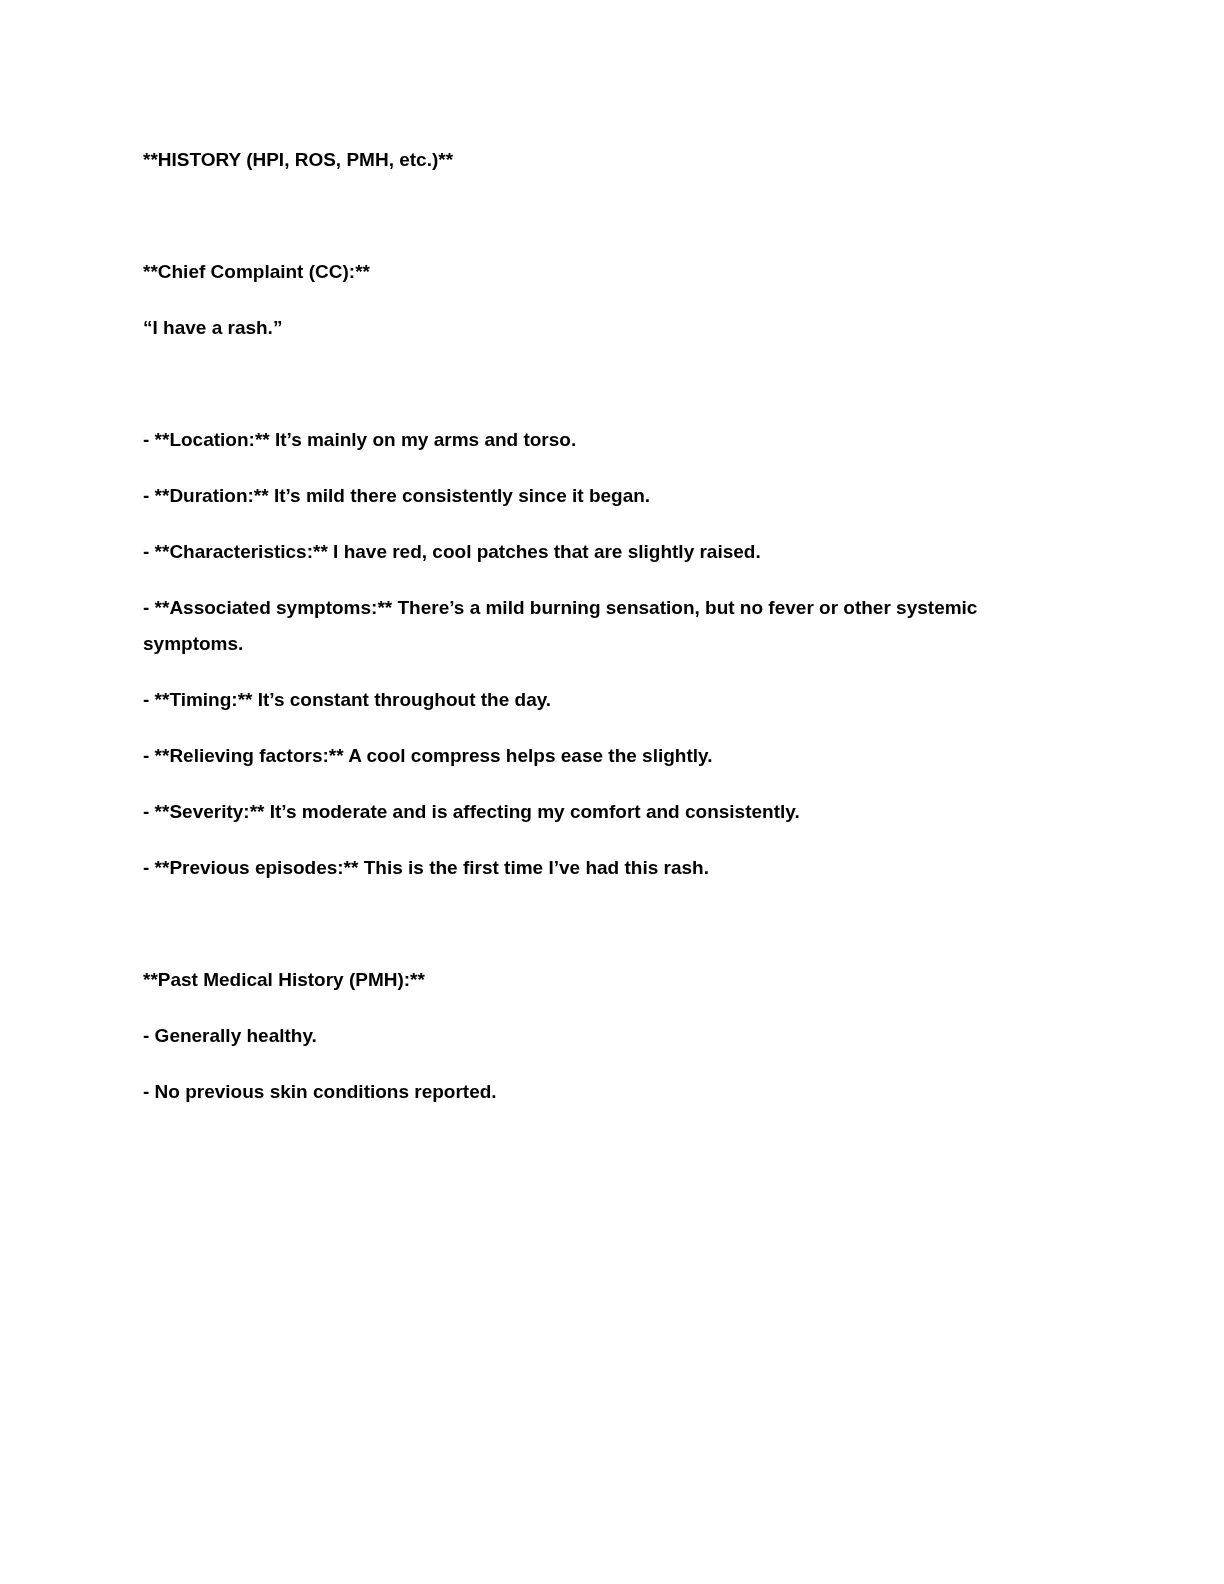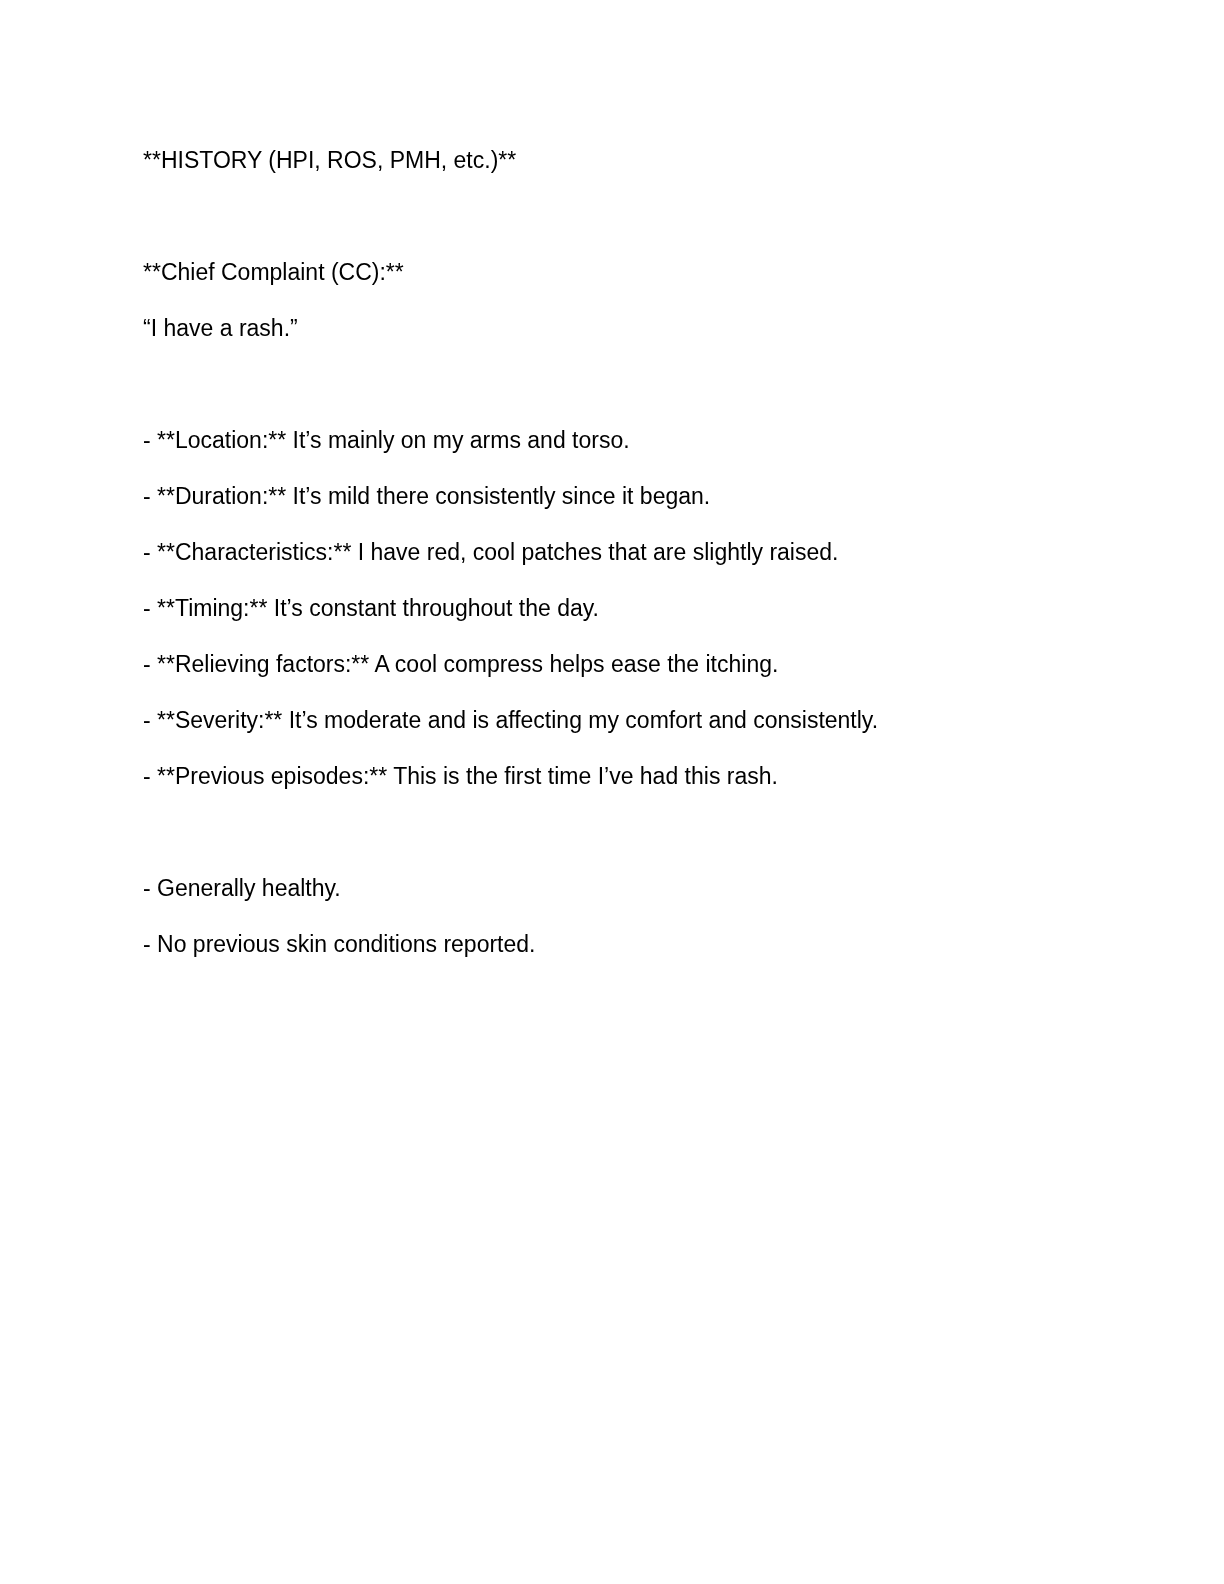--- a/index.html
+++ b/index.html
@@ -16,47 +16,49 @@
     font-family: "Liberation Sans", "DejaVu Sans", sans-serif;
     color: #000000;
   }
   .doc {
     box-sizing: border-box;
     padding: 142px 143px 0 143px;
     width: 100%;
   }
   .line {
     margin: 0 0 20px 0;
-    font-size: 23px;
+    font-size: 19px;
     line-height: 36px;
     min-height: 36px;
-    font-weight: 400;
+    font-weight: 700;
     white-space: normal;
     word-spacing: normal;
   }
 </style>
 </head>
 <body>
 
 <div class="page">
   <div class="doc">
 
     <p class="line">**HISTORY (HPI, ROS, PMH, etc.)**</p>
     <p class="line"></p>
 
     <p class="line">**Chief Complaint (CC):**</p>
     <p class="line">“I have a rash.”</p>
     <p class="line"></p>
 
     <p class="line">- **Location:** It’s mainly on my arms and torso.</p>
     <p class="line">- **Duration:** It’s mild there consistently since it began.</p>
     <p class="line">- **Characteristics:** I have red, cool patches that are slightly raised.</p>
+    <p class="line">- **Associated symptoms:** There’s a mild burning sensation, but no fever or other systemic symptoms.</p>
     <p class="line">- **Timing:** It’s constant throughout the day.</p>
-    <p class="line">- **Relieving factors:** A cool compress helps ease the itching.</p>
+    <p class="line">- **Relieving factors:** A cool compress helps ease the slightly.</p>
     <p class="line">- **Severity:** It’s moderate and is affecting my comfort and consistently.</p>
     <p class="line">- **Previous episodes:** This is the first time I’ve had this rash.</p>
     <p class="line"></p>
 
+    <p class="line">**Past Medical History (PMH):**</p>
     <p class="line">- Generally healthy.</p>
     <p class="line">- No previous skin conditions reported.</p>
 
   </div>
 </div>
 
 </body></html>

